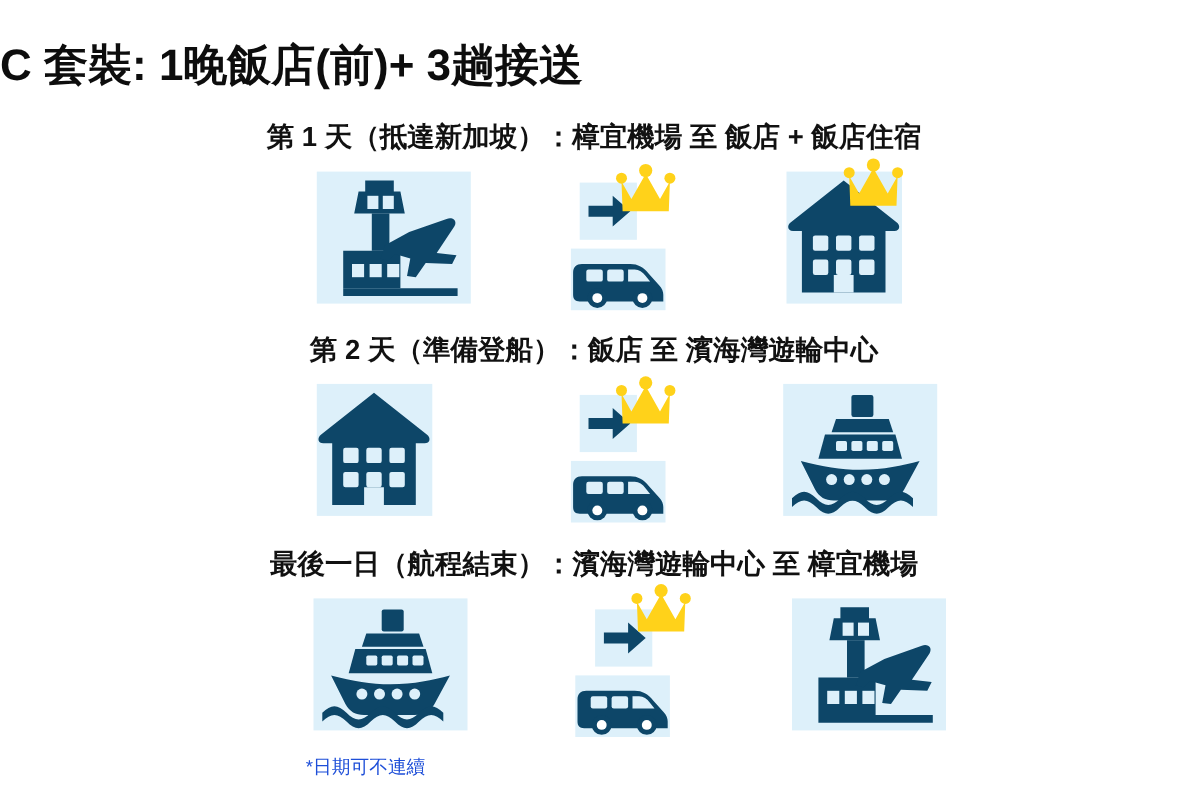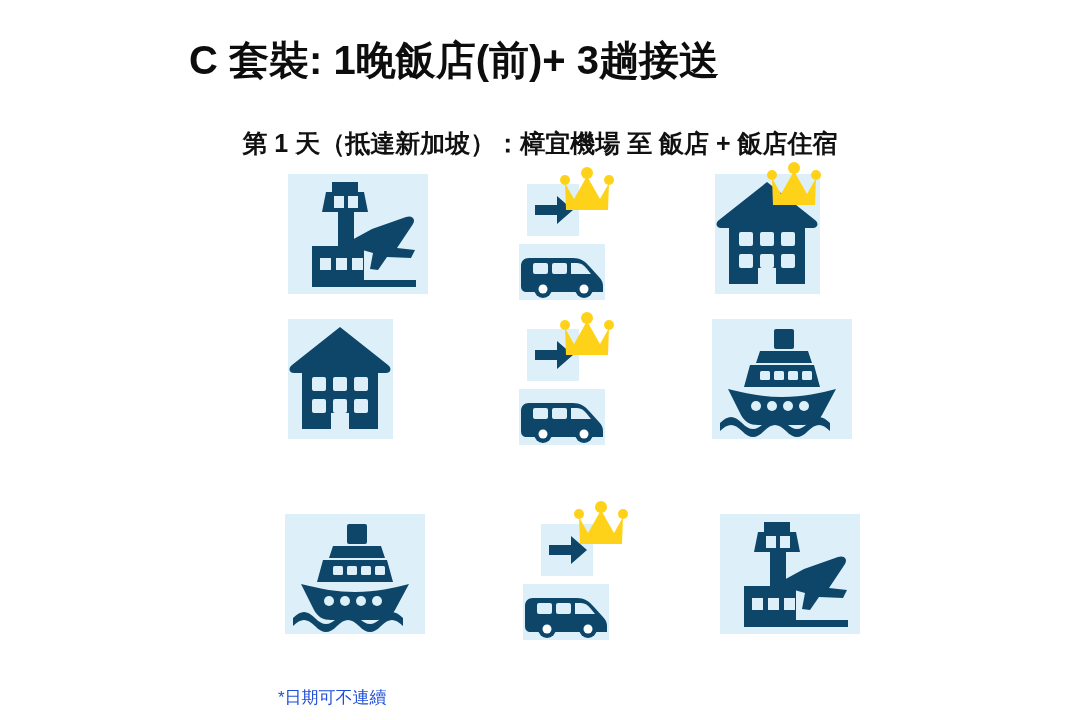--- a/index.html
+++ b/index.html
@@ -19,35 +19,35 @@
     position: relative;
     width: 1080px;
     height: 720px;
   }
 
   .title {
     position: absolute;
     top: 38px;
     left: 0;
     width: 908px;
-    text-align: center;
+    text-align: left;
     font-size: 40px;
     font-weight: bold;
     color: #0d0d0d;
     letter-spacing: 0px;
     line-height: 1.1;
     white-space: nowrap;
   }
 
   .row {
     position: absolute;
     left: 0;
     width: 1080px;
   }
-  .row-1 { top: 128px; }
+  .row-1 { top: 110px; }
   .row-2 { top: 303px; }
   .row-3 { top: 498px; }
 
   .row-caption {
     width: 1080px;
     text-align: center;
     font-size: 25px;
     font-weight: bold;
     color: #111111;
     white-space: nowrap;
@@ -199,20 +199,21 @@
           <circle cx="7" cy="14" r="5" fill="#ffd21a"></circle>
           <circle cx="29" cy="7" r="6" fill="#ffd21a"></circle>
           <circle cx="51" cy="14" r="5" fill="#ffd21a"></circle>
         </svg>
       </div>
 
     </div>
   </div>
 
   <div class="row row-2">
+    <div class="row-caption">第 2 天（準備登船）：飯店 至 濱海灣遊輪中心</div>
     <div class="icon-strip">
 
       <div class="tile hotel-tile" style="left:288px; top:8px;">
         <svg class="hotel-svg" viewBox="0 0 105 120">
           <path d="M52 8 L100 46 c4 3 3 8 -2 8 h-8 v56 h-76 v-56 h-8 c-5 0 -6 -5 -2 -8 z" fill="#0d4668"></path>
           <g fill="#ddf0fa">
             <rect x="24" y="58" width="14" height="14" rx="2"></rect>
             <rect x="45" y="58" width="14" height="14" rx="2"></rect>
             <rect x="66" y="58" width="14" height="14" rx="2"></rect>
             <rect x="24" y="80" width="14" height="14" rx="2"></rect>
@@ -271,20 +272,21 @@
             <circle cx="92" cy="87" r="5"></circle>
           </g>
           <path d="M8 104 c8 -8 14 -8 22 0 c8 8 14 8 22 0 c8 -8 14 -8 22 0 c8 8 14 8 22 0 c8 -8 14 -8 22 0 l0 8 c-8 -8 -14 -8 -22 0 c-8 8 -14 8 -22 0 c-8 -8 -14 -8 -22 0 c-8 8 -14 8 -22 0 c-8 -8 -14 -8 -22 0 z" fill="#0d4668"></path>
         </svg>
       </div>
 
     </div>
   </div>
 
   <div class="row row-3">
+    <div class="row-caption">最後一日（航程結束）：濱海灣遊輪中心 至 樟宜機場</div>
     <div class="icon-strip">
 
       <div class="tile ship-tile" style="left:285px; top:8px;">
         <svg class="ship-svg" viewBox="0 0 140 120">
           <rect x="62" y="10" width="20" height="20" rx="2" fill="#0d4668"></rect>
           <path d="M48 32 h48 l4 12 h-56 z" fill="#0d4668"></path>
           <path d="M38 46 h64 l6 22 h-76 z" fill="#0d4668"></path>
           <g fill="#ddf0fa">
             <rect x="48" y="52" width="10" height="9" rx="1.5"></rect>
             <rect x="62" y="52" width="10" height="9" rx="1.5"></rect>

